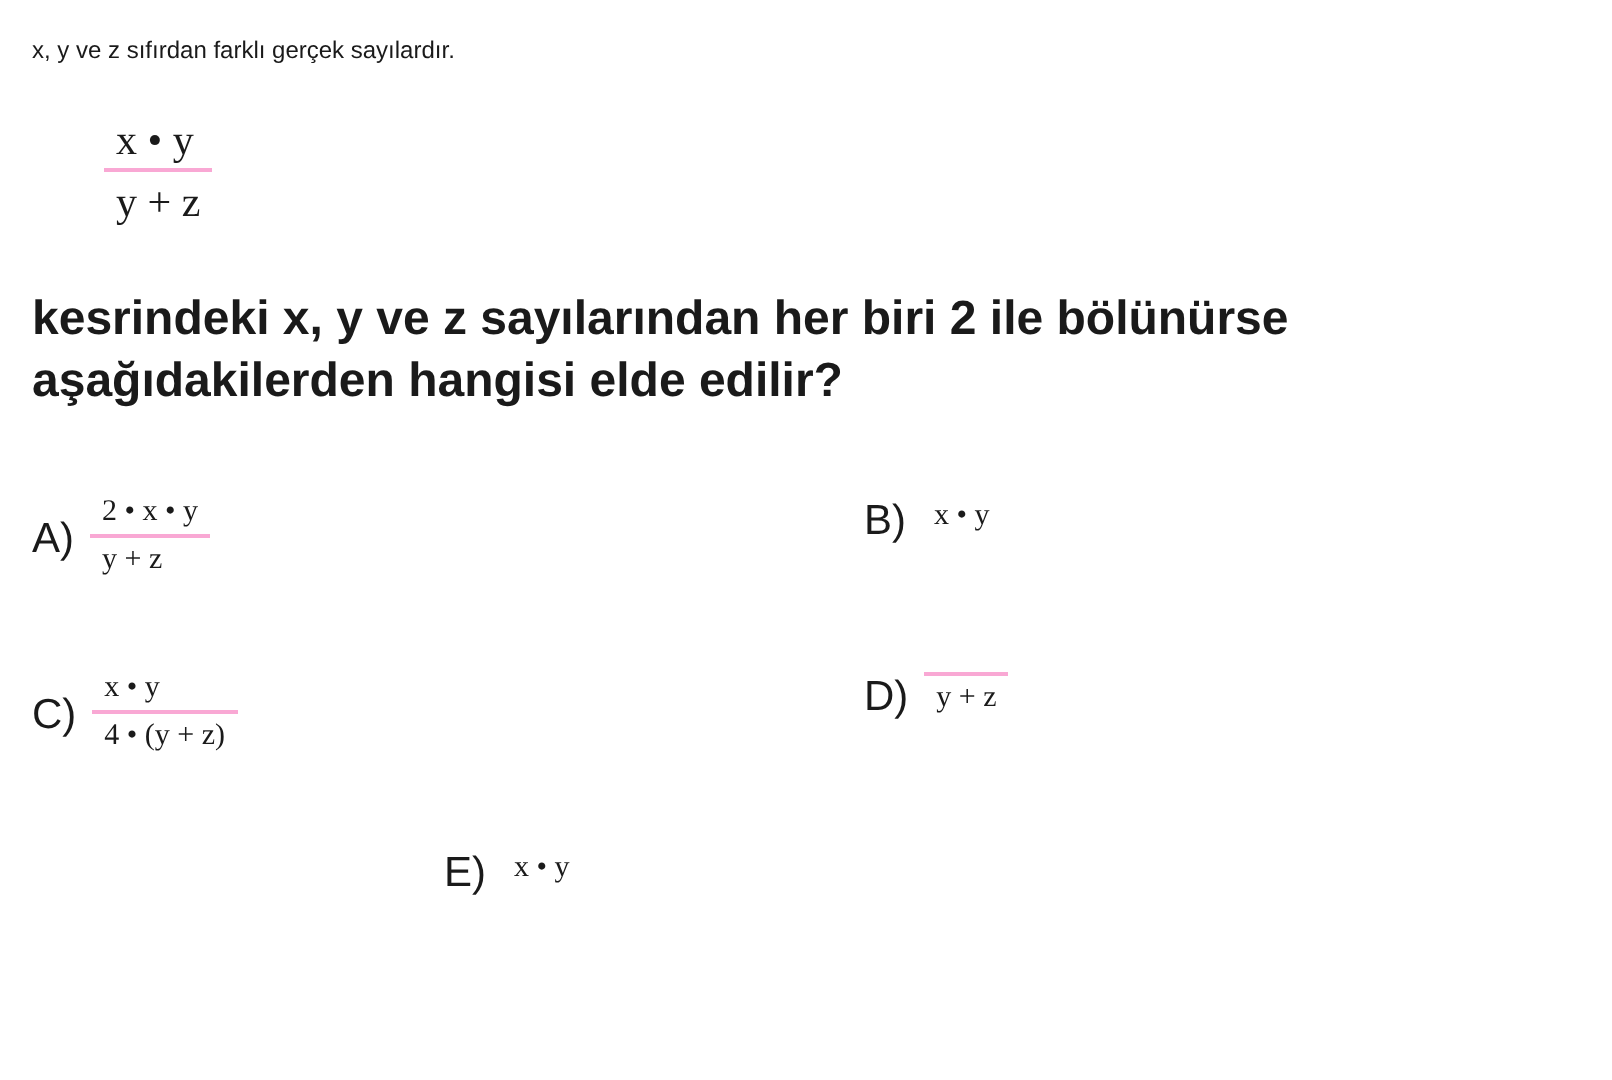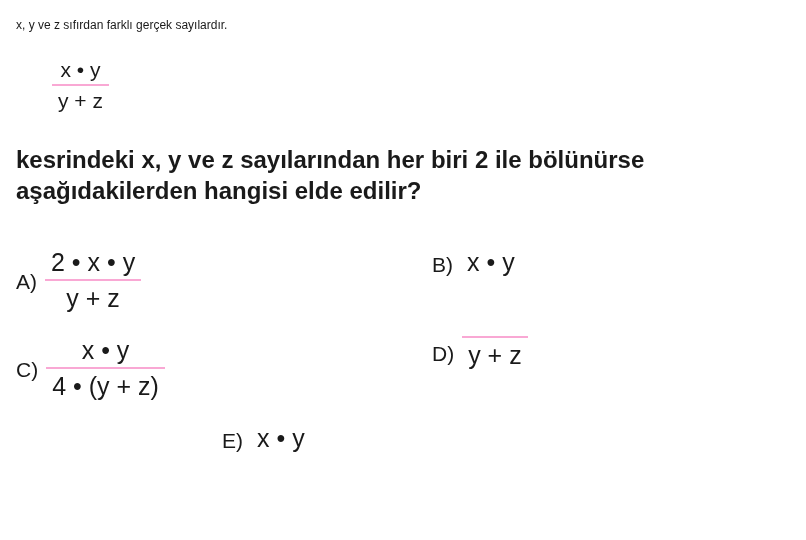--- a/index.html
+++ b/index.html
@@ -22,22 +22,23 @@
     top: 12px;
     font-size: 12px;
     line-height: 26px;
     white-space: nowrap;
   }
 
   
   .frac {
     display: inline-block;
     vertical-align: middle;
-    text-align: center;
+    text-align: left;
     line-height: 1.15;
+    font-family: Liberation Serif, serif;
   }
   .frac .num {
     display: block;
     padding: 0 6px 2px 6px;
     white-space: nowrap;
   }
   .frac .den {
     display: block;
     border-top: 2px solid #f9a8d4;
     padding: 3px 6px 0 6px;
@@ -76,21 +77,21 @@
     display: flex;
     align-items: center;
   }
   .choice .letter {
     font-size: 21px;
     margin-right: 8px;
     line-height: 1;
     padding-top: 2px;
   }
   .choice .frac {
-    font-size: 25px;
+    font-size: 15px;
   }
 
   .col-left  { left: 16px; }
   .col-right { left: 432px; }
   .col-center { left: 222px; }
 </style>
 </head>
 <body>
 
 <div class="intro">x, y ve z sıfırdan farklı gerçek sayılardır.</div>

